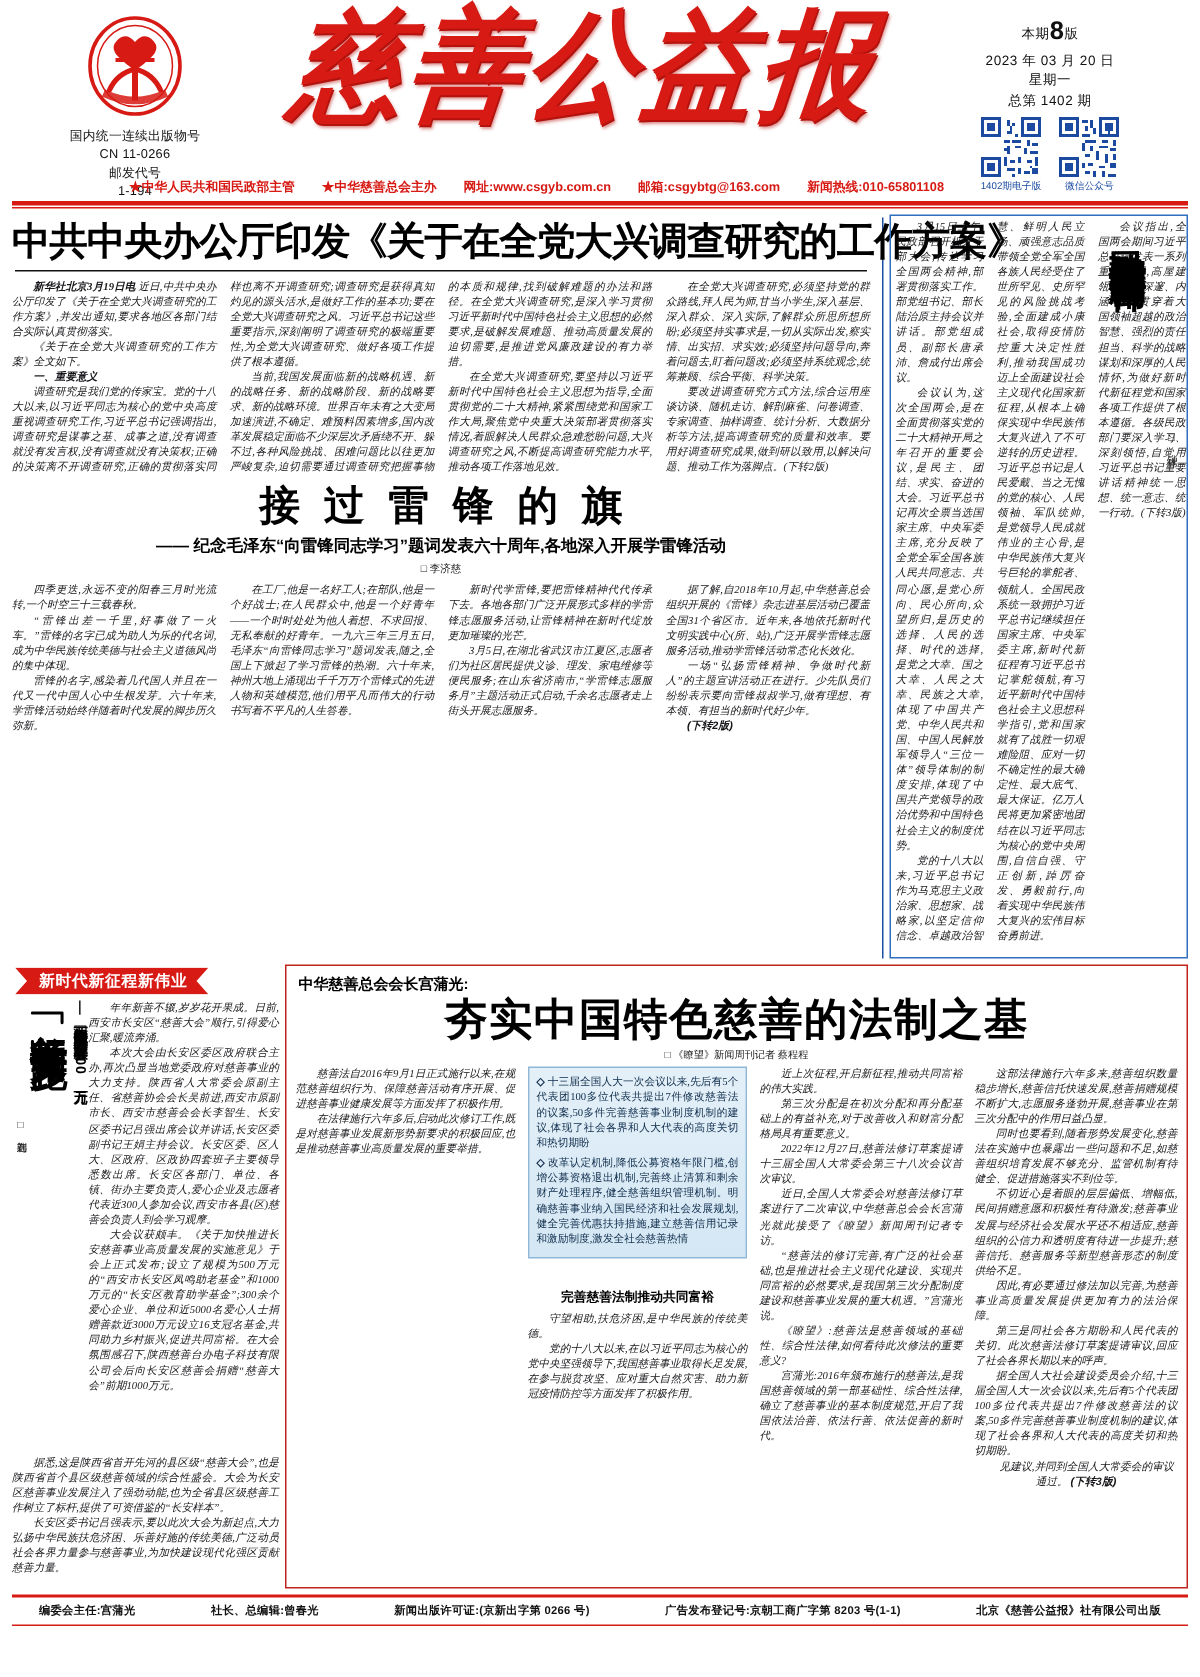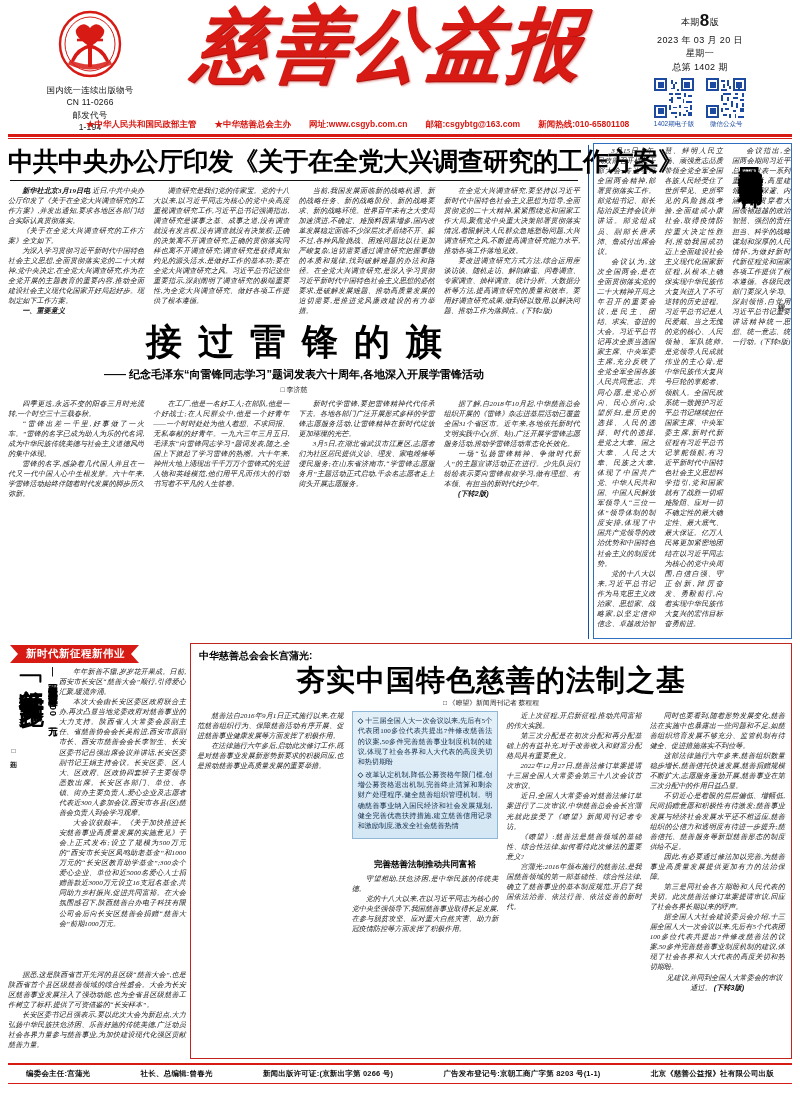--- a/index.html
+++ b/index.html
@@ -85,21 +85,21 @@
     text-align:justify;
     color:#16161a;
     letter-spacing:.05px;
   }
   .body-cn p{margin:0;text-indent:2em;font-style:italic;}
   .body-cn b{font-weight:700;}
 
   .mid-title-block{margin-top:6px;text-align:center;}
   .mid-title{
     font-family:"Liberation Serif","DejaVu Serif",serif;
-    font-weight:700;font-size:36px;letter-spacing:16px;
+    font-weight:700;font-size:27px;letter-spacing:16px;
     color:#000;line-height:1.15;padding-left:16px;
   }
   .mid-sub{
     font-family:"Liberation Sans",sans-serif;
     font-weight:700;font-size:11px;letter-spacing:0px;margin-top:3px;color:#000;white-space:nowrap;
   }
   .byline{font-family:"Liberation Serif",serif;font-size:7px;margin-top:3px;color:#222;}
 
   
   .vert-wrap{display:flex;height:100%;}
@@ -343,25 +343,25 @@
 
 <div class="top-section">
 
   <div class="top-left">
     <div class="headline-main">中共中央办公厅印发《关于在全党大兴调查研究的工作方案》</div>
     <div class="hr-art"></div>
 
     <div class="cols4 body-cn">
       <p><b>新华社北京3月19日电</b> 近日,中共中央办公厅印发了《关于在全党大兴调查研究的工作方案》,并发出通知,要求各地区各部门结合实际认真贯彻落实。</p>
       <p>《关于在全党大兴调查研究的工作方案》全文如下。</p>
-      <p>为深入学习贯彻习近平新时代中国特色社会主义思想,全面贯彻落实党的二十大精神,党中央决定,在全党大兴调查研究,作为在全党开展的主题教育的重要内容,推动全面建设社会主义现代化国家开好局起好步。现制定如下工作方案。</p>
       <p><b>一、重要意义</b></p>
       <p>调查研究是我们党的传家宝。党的十八大以来,以习近平同志为核心的党中央高度重视调查研究工作,习近平总书记强调指出,调查研究是谋事之基、成事之道,没有调查就没有发言权,没有调查就没有决策权;正确的决策离不开调查研究,正确的贯彻落实同样也离不开调查研究;调查研究是获得真知灼见的源头活水,是做好工作的基本功;要在全党大兴调查研究之风。习近平总书记这些重要指示,深刻阐明了调查研究的极端重要性,为全党大兴调查研究、做好各项工作提供了根本遵循。</p>
       <p>当前,我国发展面临新的战略机遇、新的战略任务、新的战略阶段、新的战略要求、新的战略环境。世界百年未有之大变局加速演进,不确定、难预料因素增多,国内改革发展稳定面临不少深层次矛盾绕不开、躲不过,各种风险挑战、困难问题比以往更加严峻复杂,迫切需要通过调查研究把握事物的本质和规律,找到破解难题的办法和路径。在全党大兴调查研究,是深入学习贯彻习近平新时代中国特色社会主义思想的必然要求,是破解发展难题、推动高质量发展的迫切需要,是推进党风廉政建设的有力举措。</p>
       <p>在全党大兴调查研究,要坚持以习近平新时代中国特色社会主义思想为指导,全面贯彻党的二十大精神,紧紧围绕党和国家工作大局,聚焦党中央重大决策部署贯彻落实情况,着眼解决人民群众急难愁盼问题,大兴调查研究之风,不断提高调查研究能力水平,推动各项工作落地见效。</p>
+      <p>在全党大兴调查研究,必须坚持党的群众路线,拜人民为师,甘当小学生,深入基层、深入群众、深入实际,了解群众所思所想所盼;必须坚持实事求是,一切从实际出发,察实情、出实招、求实效;必须坚持问题导向,奔着问题去,盯着问题改;必须坚持系统观念,统筹兼顾、综合平衡、科学决策。</p>
       <p>要改进调查研究方式方法,综合运用座谈访谈、随机走访、解剖麻雀、问卷调查、专家调查、抽样调查、统计分析、大数据分析等方法,提高调查研究的质量和效率。要用好调查研究成果,做到研以致用,以解决问题、推动工作为落脚点。(下转2版)</p>
     </div>
 
     <div class="mid-title-block">
       <div class="mid-title">接过雷锋的旗</div>
       <div class="mid-sub">—— 纪念毛泽东“向雷锋同志学习”题词发表六十周年,各地深入开展学雷锋活动</div>
       <div class="byline">□ 李济慈</div>
     </div>
 
     <div class="cols4 body-cn" style="margin-top:4px;">
@@ -442,29 +442,30 @@
           <p>党的十八大以来,在以习近平同志为核心的党中央坚强领导下,我国慈善事业取得长足发展,在参与脱贫攻坚、应对重大自然灾害、助力新冠疫情防控等方面发挥了积极作用。</p>
         </div>
       </div>
 
       <div style="width:24%;">
         <div class="body-cn">
           <p>近上次征程,开启新征程,推动共同富裕的伟大实践。</p>
           <p>第三次分配是在初次分配和再分配基础上的有益补充,对于改善收入和财富分配格局具有重要意义。</p>
           <p>2022年12月27日,慈善法修订草案提请十三届全国人大常委会第三十八次会议首次审议。</p>
           <p>近日,全国人大常委会对慈善法修订草案进行了二次审议,中华慈善总会会长宫蒲光就此接受了《瞭望》新闻周刊记者专访。</p>
+          <p>“慈善法的修订完善,有广泛的社会基础,也是推进社会主义现代化建设、实现共同富裕的必然要求,是我国第三次分配制度建设和慈善事业发展的重大机遇。”宫蒲光说。</p>
           <p>《瞭望》:慈善法是慈善领域的基础性、综合性法律,如何看待此次修法的重要意义?</p>
           <p>宫蒲光:2016年颁布施行的慈善法,是我国慈善领域的第一部基础性、综合性法律,确立了慈善事业的基本制度规范,开启了我国依法治善、依法行善、依法促善的新时代。</p>
         </div>
       </div>
 
       <div style="width:24%;">
         <div class="body-cn">
+          <p>这部法律施行六年多来,慈善组织数量稳步增长,慈善信托快速发展,慈善捐赠规模不断扩大,志愿服务蓬勃开展,慈善事业在第三次分配中的作用日益凸显。</p>
           <p>同时也要看到,随着形势发展变化,慈善法在实施中也暴露出一些问题和不足,如慈善组织培育发展不够充分、监管机制有待健全、促进措施落实不到位等。</p>
-          <p>这部法律施行六年多来,慈善组织数量稳步增长,慈善信托快速发展,慈善捐赠规模不断扩大,志愿服务蓬勃开展,慈善事业在第三次分配中的作用日益凸显。</p>
           <p>不切近心是着眼的层层偏低、增幅低,民间捐赠意愿和积极性有待激发;慈善事业发展与经济社会发展水平还不相适应,慈善组织的公信力和透明度有待进一步提升;慈善信托、慈善服务等新型慈善形态的制度供给不足。</p>
           <p>因此,有必要通过修法加以完善,为慈善事业高质量发展提供更加有力的法治保障。</p>
           <p>第三是同社会各方期盼和人民代表的关切。此次慈善法修订草案提请审议,回应了社会各界长期以来的呼声。</p>
           <p>据全国人大社会建设委员会介绍,十三届全国人大一次会议以来,先后有5个代表团100多位代表共提出7件修改慈善法的议案,50多件完善慈善事业制度机制的建议,体现了社会各界和人大代表的高度关切和热切期盼。</p>
           <p class="tr"><span>见建议,并同到全国人大常委会的审议通过。</span> <span class="cont-note">(下转3版)</span></p>
         </div>
       </div>
     </div>
   </div>
 </div>

